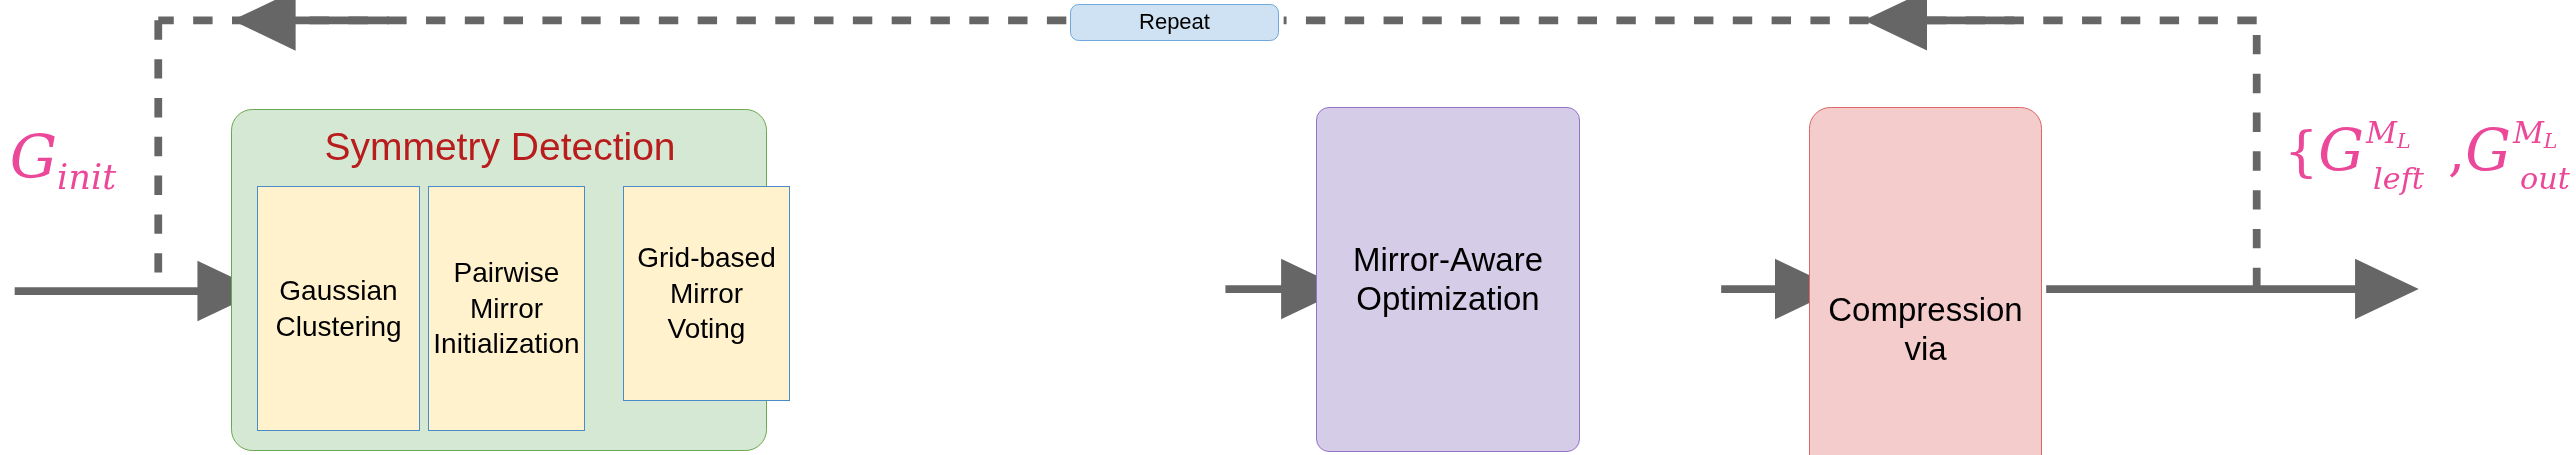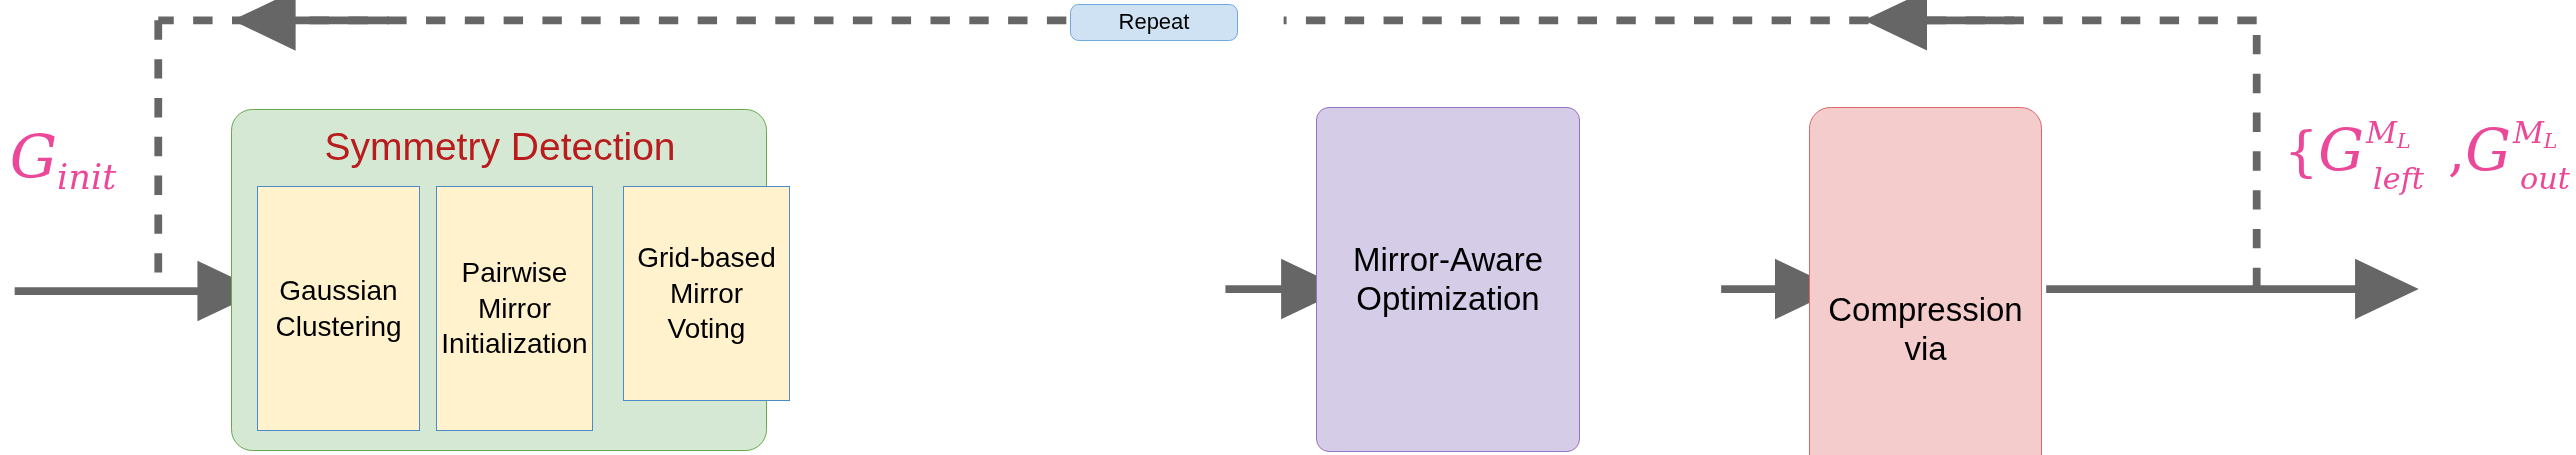--- a/index.html
+++ b/index.html
@@ -128,21 +128,21 @@
     display: flex;
     align-items: center;
     justify-content: center;
     text-align: center;
     font-size: 28px;
     line-height: 1.28;
     color: #000000;
     padding: 0 5.8px;
   }
   #subbox-gaussian { left: 25px; top: 76px; width: 163px; height: 245px; }
-  #subbox-pairwise { left: 204px; top: 76px; width: 157px; height: 245px; }
+  #subbox-pairwise { left: 196px; top: 76px; width: 157px; height: 245px; }
   #subbox-grid     { left: 391px; top: 76px; width: 167px; height: 215px; }
 
   #box-mirror-aware {
     left: 1316px;
     top: 107px;
     width: 264px;
     height: 345px;
     background: #d5cce8;
     border: 1.9px solid #9673c4;
     border-radius: 13px;
@@ -156,21 +156,21 @@
     background: #f4cccc;
     border: 1.9px solid #d66;
     border-radius: 21.4px;
     font-size: 33px;
   }
 
   #badge-repeat {
     position: absolute;
     left: 1070px;
     top: 3.9px;
-    width: 168px;
+    width: 209px;
     height: 37px;
     background: #cfe2f3;
     border: 1.9px solid #6fa8dc;
     border-radius: 8.7px;
     display: flex;
     align-items: center;
     justify-content: center;
     font-size: 22px;
     color: #000000;
     box-sizing: border-box;

